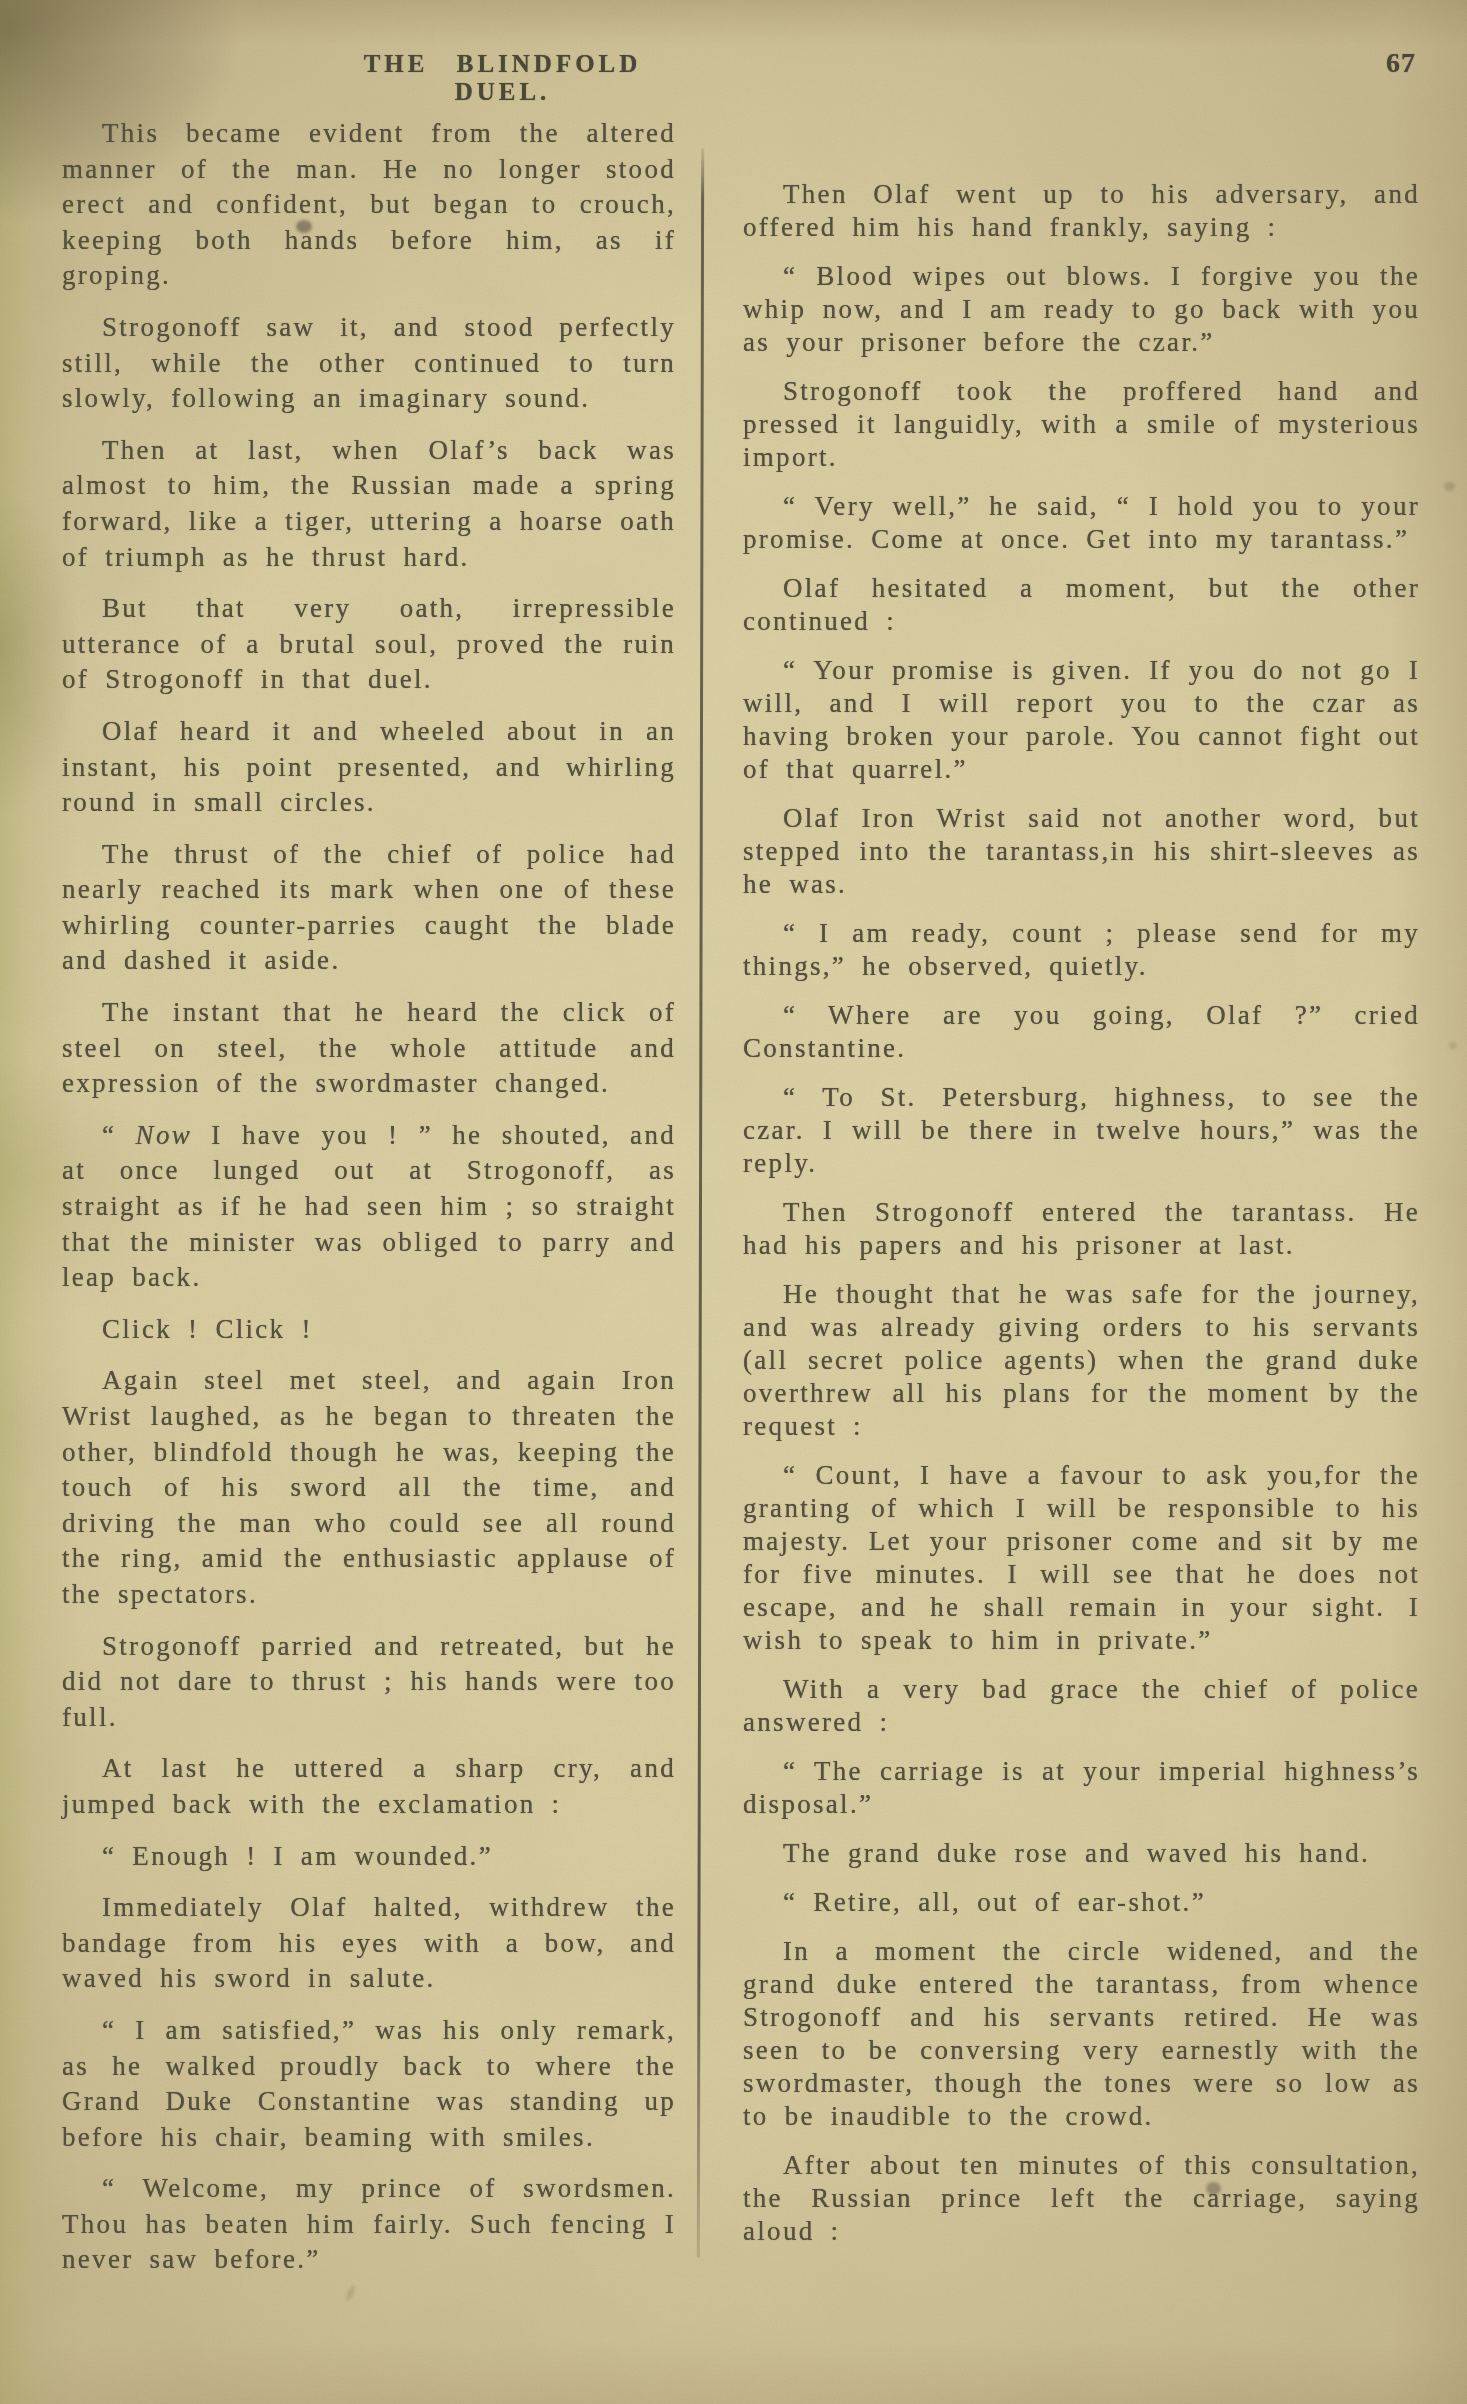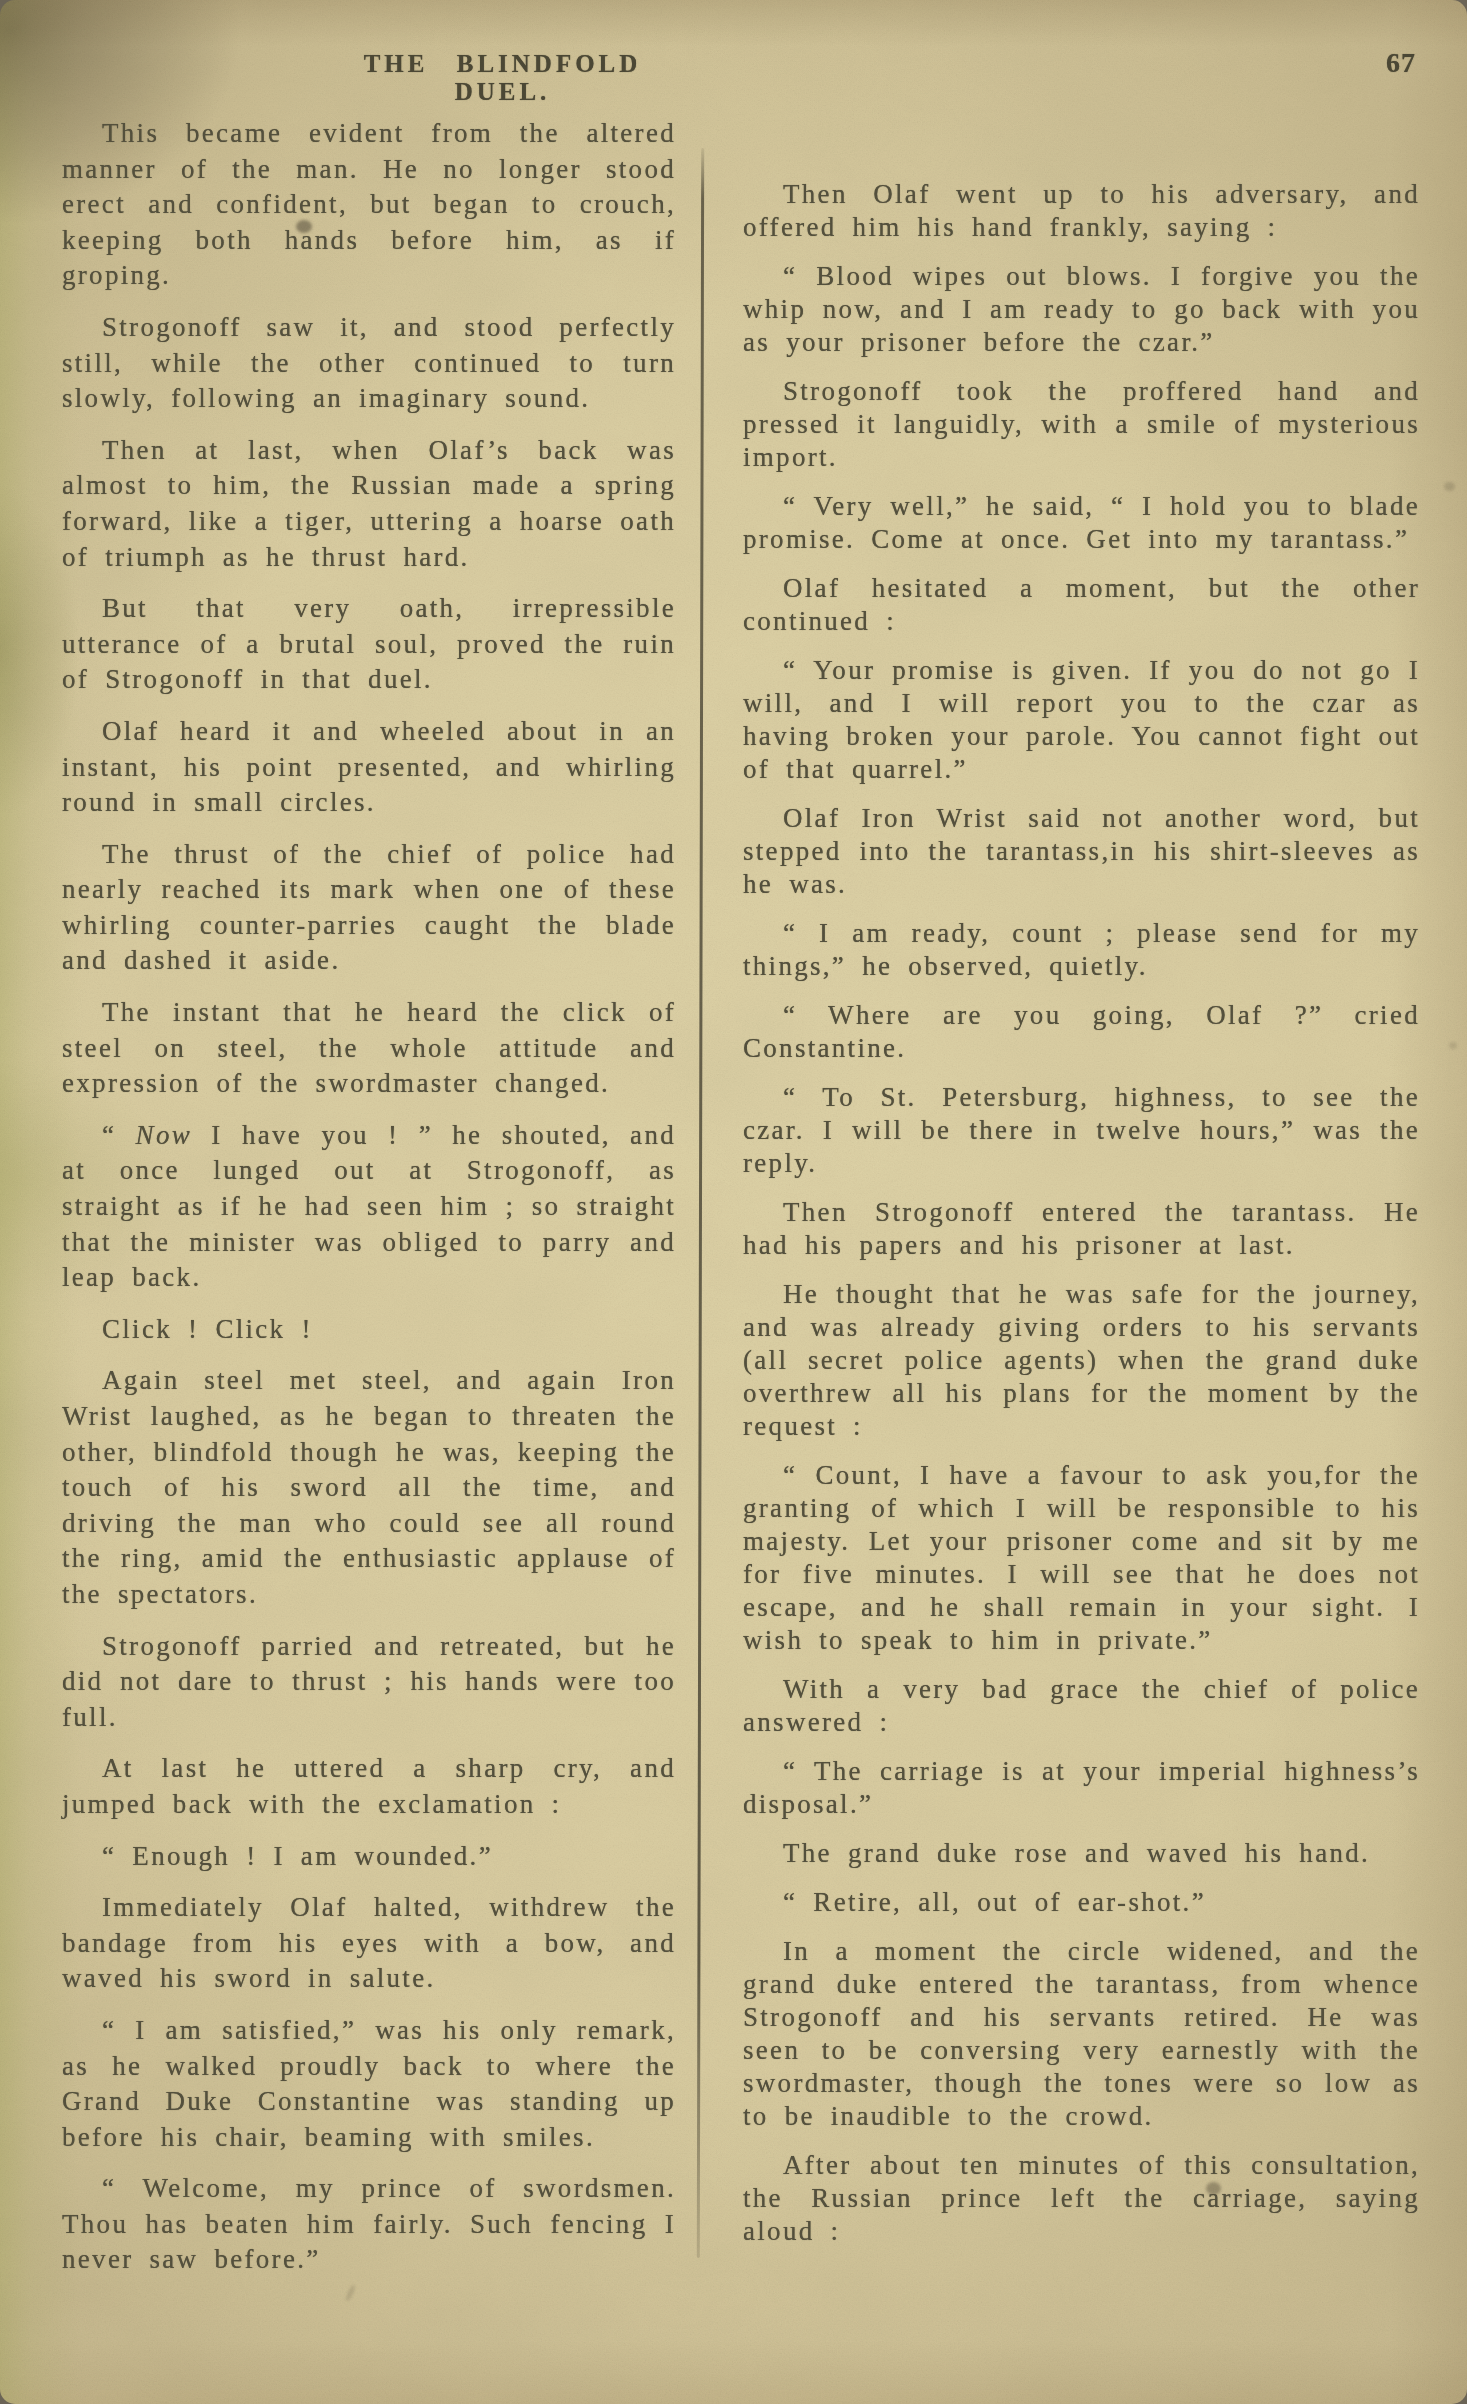--- a/index.html
+++ b/index.html
@@ -13,21 +13,20 @@
       radial-gradient(ellipse 320px 270px at 10px 30px, rgba(78,68,44,.50), rgba(78,68,44,.20) 45%, transparent 72%),
       radial-gradient(ellipse 110px 230px at 0px 650px, rgba(116,114,58,.30), transparent 72%),
       radial-gradient(ellipse 200px 160px at 20px 1180px, rgba(150,150,80,.22), transparent 75%),
       linear-gradient(90deg, rgba(160,164,86,.34), rgba(160,164,86,.14) 30px, transparent 80px),
       linear-gradient(90deg, transparent 1390px, rgba(146,126,86,.20) 1467px),
       linear-gradient(180deg, rgba(134,114,76,.24), transparent 46px),
       linear-gradient(180deg, transparent 2340px, rgba(160,140,96,.22) 2404px),
       radial-gradient(ellipse 1150px 1500px at 53% 44%, rgba(238,228,184,.30), transparent 78%),
       radial-gradient(ellipse 75% 60% at 50% 50%, transparent 60%, rgba(118,98,62,.16) 95%),
       #d9cca0;
-    border-radius: 15px;
   }
   .title{
     position:absolute;left:330px;top:50px;width:345px;
     text-align:center;
     font-size:25px;font-weight:bold;
     letter-spacing:4px;word-spacing:18px;
     color:#4d4936;
     text-shadow:0 0 1px rgba(77,73,54,.75);
   }
   .pagenum{
@@ -104,21 +103,21 @@
       <p>“ Enough !  I am wounded.”</p>
       <p>Immediately Olaf halted, withdrew the bandage from his eyes with a bow, and waved his sword in salute.</p>
       <p>“ I am satisfied,” was his only remark, as he walked proudly back to where the Grand Duke Constantine was standing up before his chair, beaming with smiles.</p>
       <p>“ Welcome, my prince of swordsmen. Thou has beaten him fairly.  Such fencing I never saw before.”</p>
     </div>
 
   <div class="col col-right">
       <p>Then Olaf went up to his adversary, and offered him his hand frankly, saying :</p>
       <p>“ Blood wipes out blows.  I forgive you the whip now, and I am ready to go back with you as your prisoner before the czar.”</p>
       <p>Strogonoff took the proffered hand and pressed it languidly, with a smile of mysterious import.</p>
-      <p>“ Very well,” he said, “ I hold you to blade promise.  Come at once.  Get into my tarantass.”</p>
+      <p>“ Very well,” he said, “ I hold you to your promise.  Come at once.  Get into my tarantass.”</p>
       <p>Olaf hesitated a moment, but the other continued :</p>
       <p>“ Your promise is given.  If you do not go I will, and I will report you to the czar as having broken your parole.  You cannot fight out of that quarrel.”</p>
       <p>Olaf Iron Wrist said not another word, but stepped into the tarantass,in his shirt-sleeves as he was.</p>
       <p>“ I am ready, count ; please send for my things,” he observed, quietly.</p>
       <p>“ Where are you going, Olaf ?” cried Constantine.</p>
       <p>“ To St. Petersburg, highness, to see the czar. I will be there in twelve hours,” was the reply.</p>
       <p>Then Strogonoff entered the tarantass. He had his papers and his prisoner at last.</p>
       <p>He thought that he was safe for the journey, and was already giving orders to his servants (all secret police agents) when the grand duke overthrew all his plans for the moment by the request :</p>
       <p>“ Count, I have a favour to ask you,for the granting of which I will be responsible to his majesty.  Let your prisoner come and sit by me for five minutes.  I will see that he does not escape, and he shall remain in your sight.  I wish to speak to him in private.”</p>
       <p>With a very bad grace the chief of police answered :</p>

